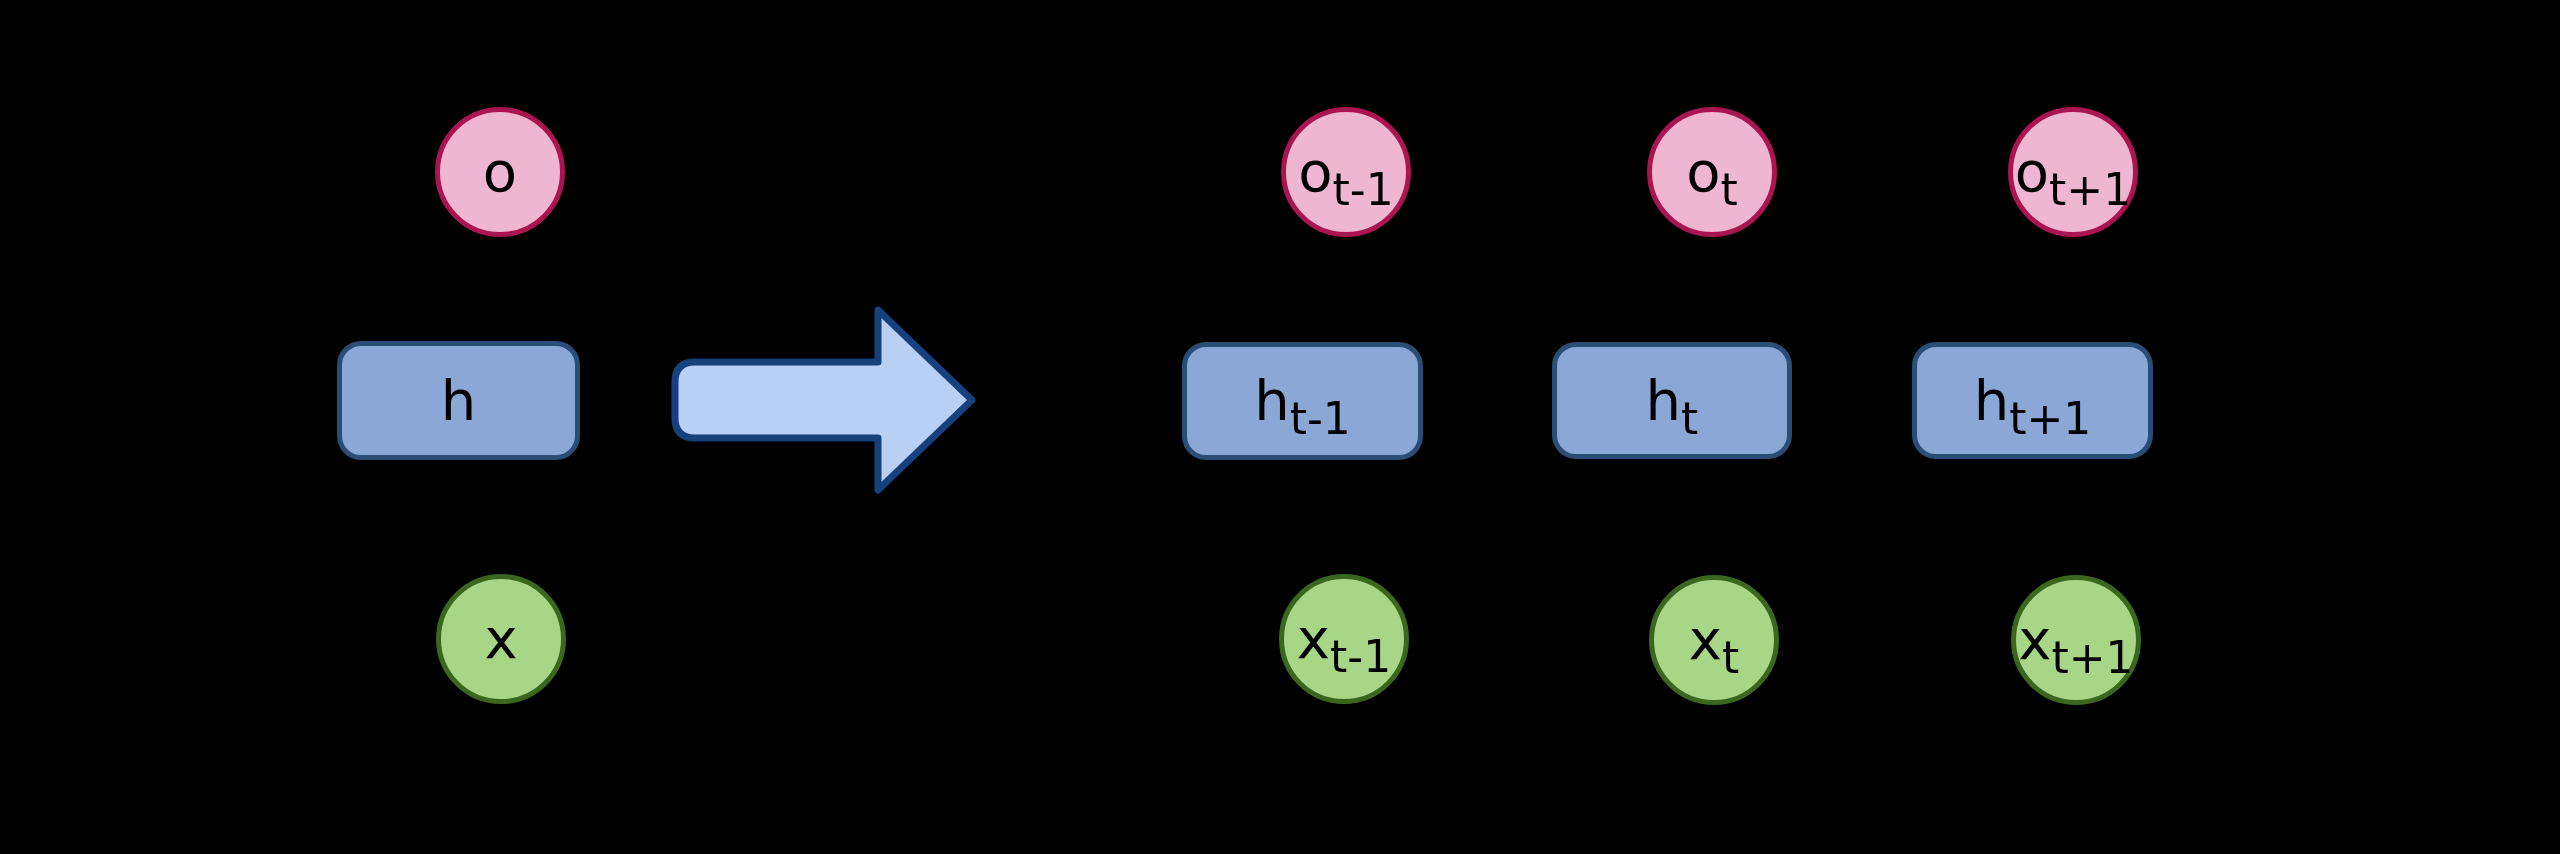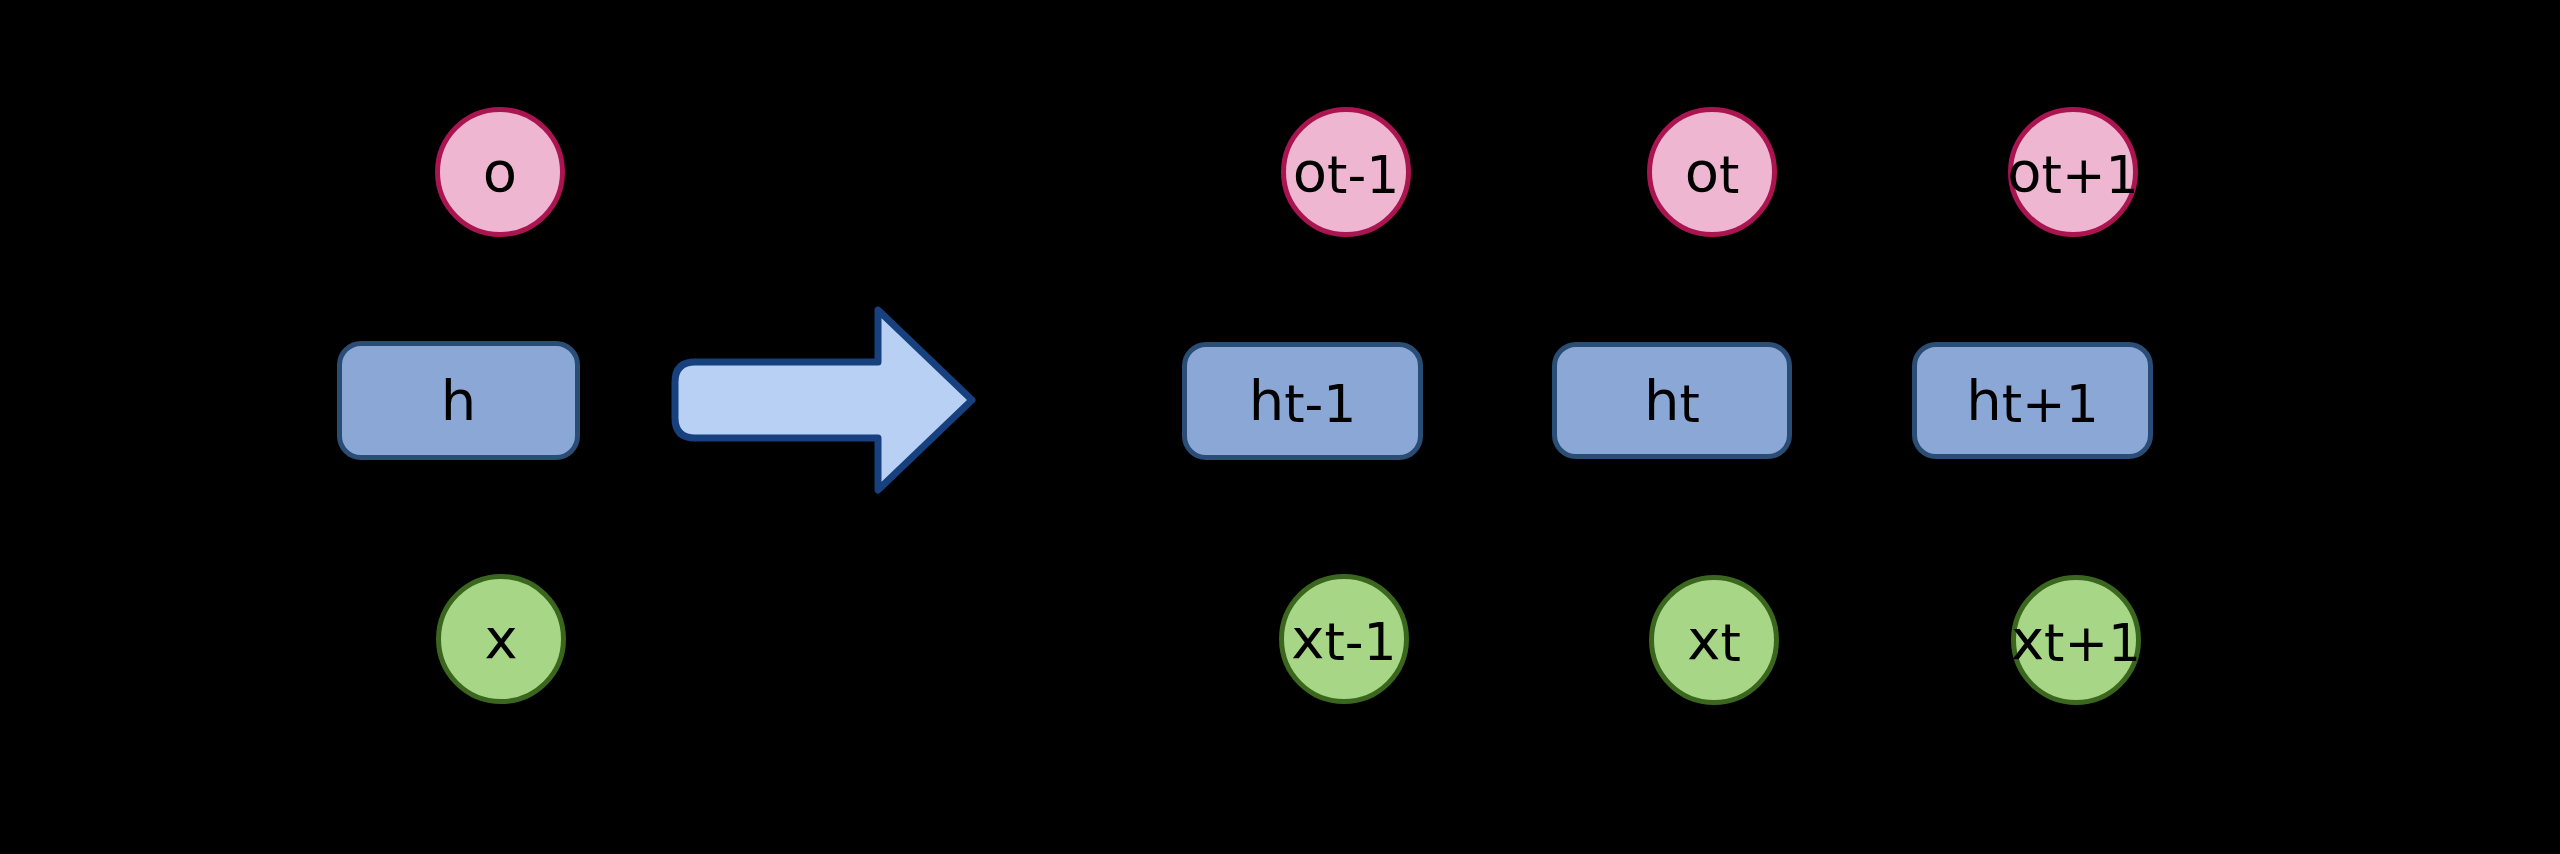--- a/index.html
+++ b/index.html
@@ -44,23 +44,23 @@
     border: 5px solid #2A4D75;
   }
   .lbl {
     display: flex;
     align-items: baseline;
     font-size: 56px;
     line-height: 1;
     white-space: nowrap;
   }
   .sub {
-    font-size: 52px;
+    font-size: 44px;
     position: relative;
-    top: 2px;
+    top: 14px;
   }
   .unfold-arrow-svg {
     position: absolute;
     left: 655px;
     top: 290px;
   }
 </style>
 </head>
 <body>
 

